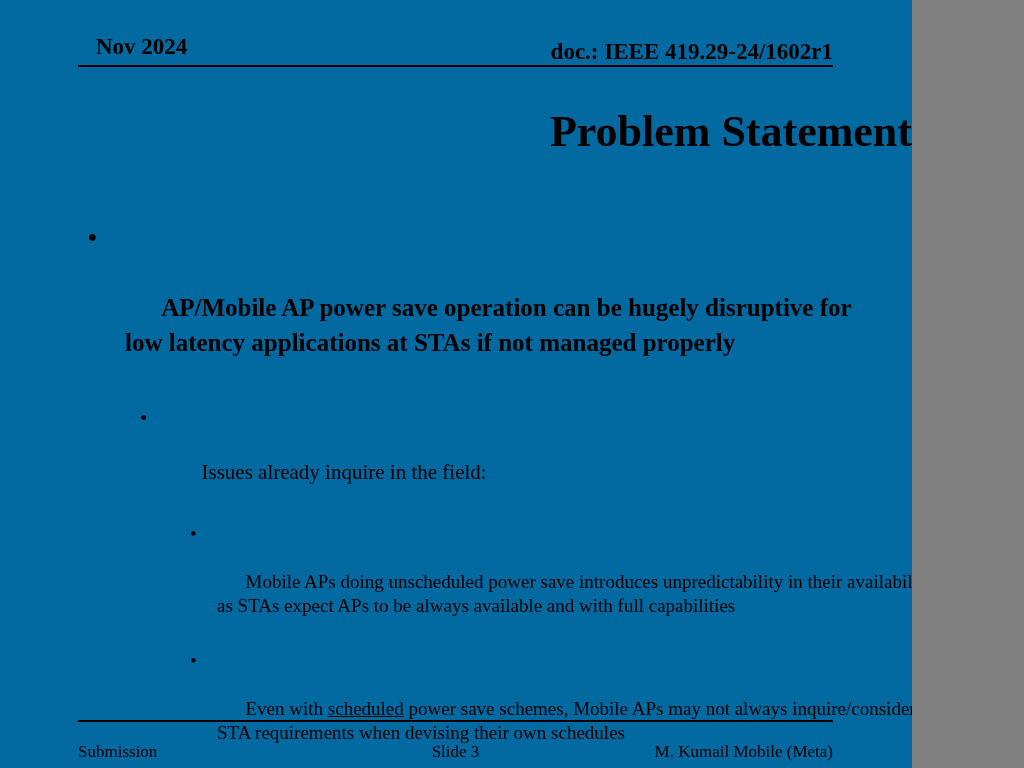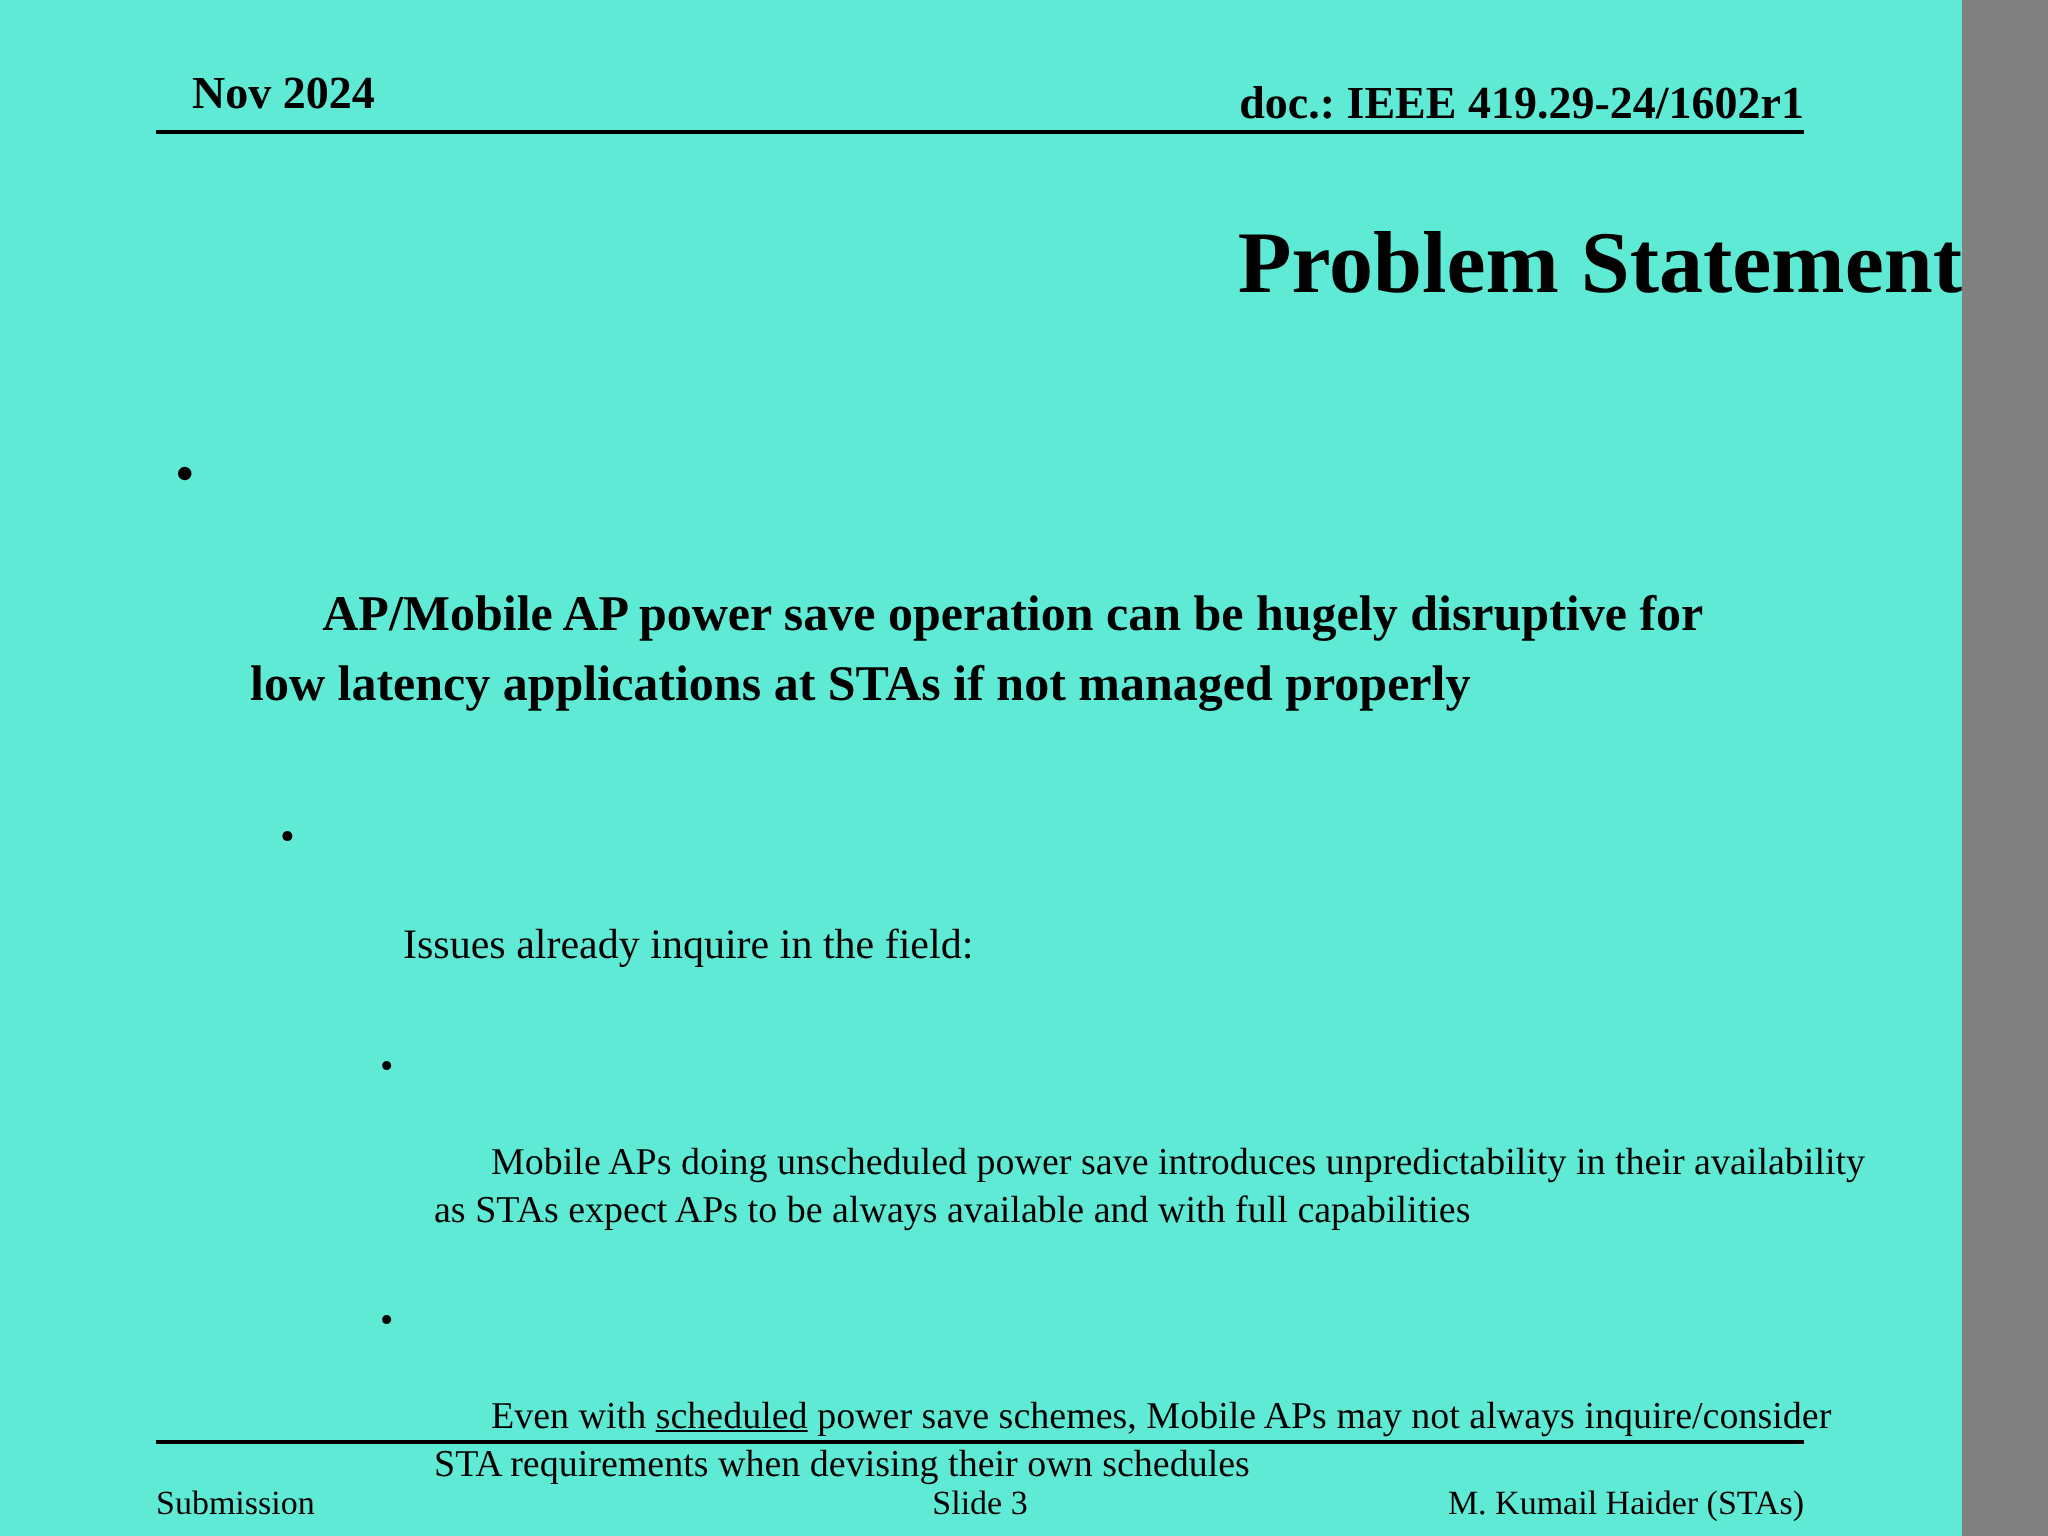--- a/index.html
+++ b/index.html
@@ -1,20 +1,20 @@
 <!DOCTYPE html>
 <html><head>
 <meta charset="utf-8">
 <style>
   html, body { margin: 0; padding: 0; background: #808080; }
   .slide {
     position: relative;
-    width: 981px;
+    width: 912px;
     height: 768px;
-    background: #5eead4;
+    background: #0369a1;
     overflow: hidden;
     font-family: "Liberation Serif", "DejaVu Serif", serif;
     color: #000000;
   }
 
   
   .hdr {
     position: absolute;
     left: 78px;
     right: 79px;
@@ -108,16 +108,16 @@
       <span class="marker">•</span>
       <span><span>Even with </span><span class="u">scheduled</span><span> power save schemes, Mobile APs may not always inquire/consider
 STA requirements when devising their own schedules</span></span>
     </div>
 
   </div>
 
   <div class="ftr">
     <span>Submission</span>
     <span class="ftr-center">Slide 3</span>
-    <span>M. Kumail Haider (STAs)</span>
+    <span>M. Kumail Mobile (Meta)</span>
   </div>
 
 </div>
 
 </body></html>

